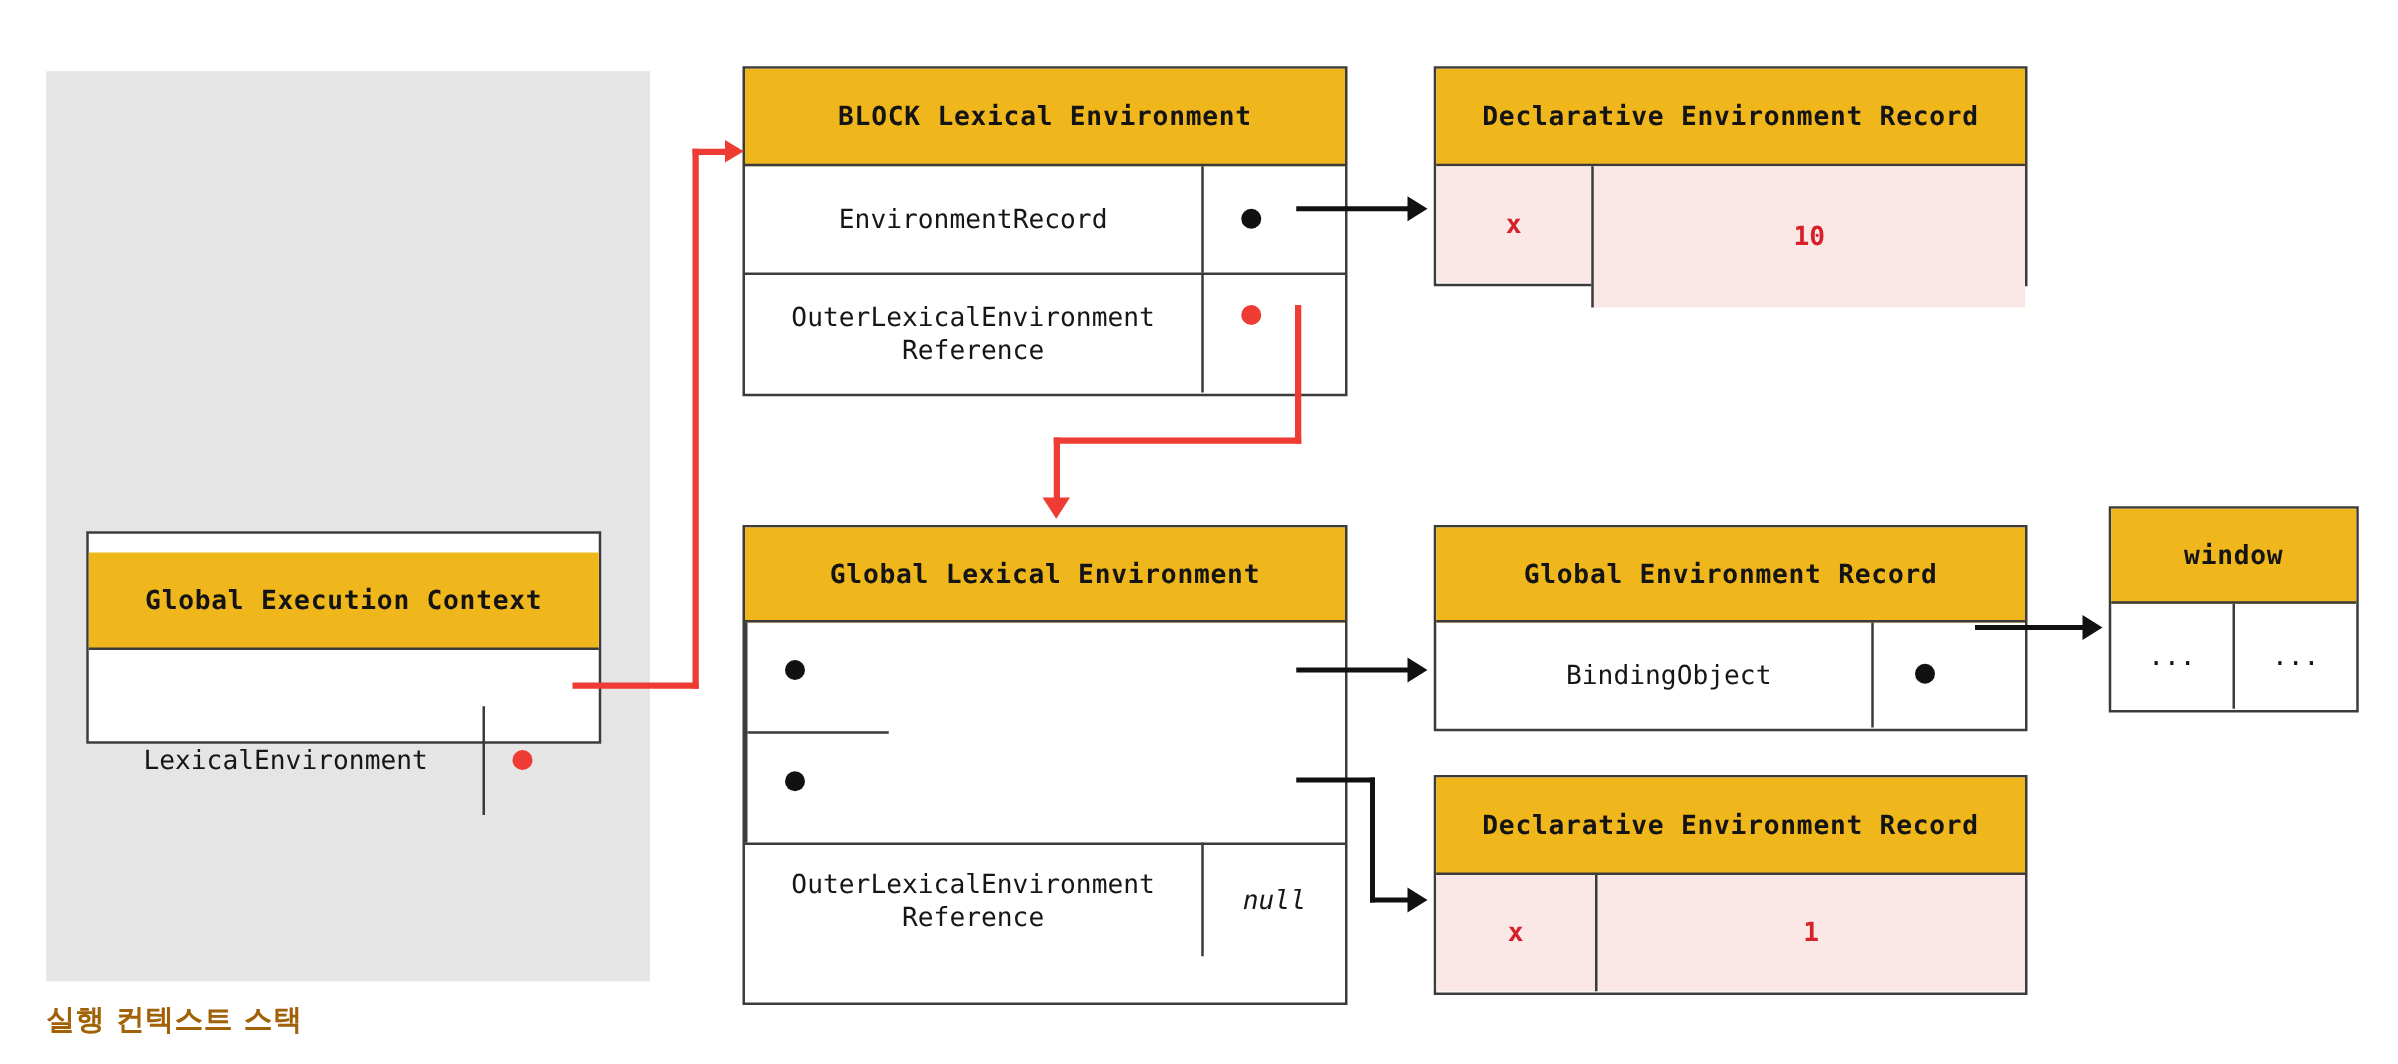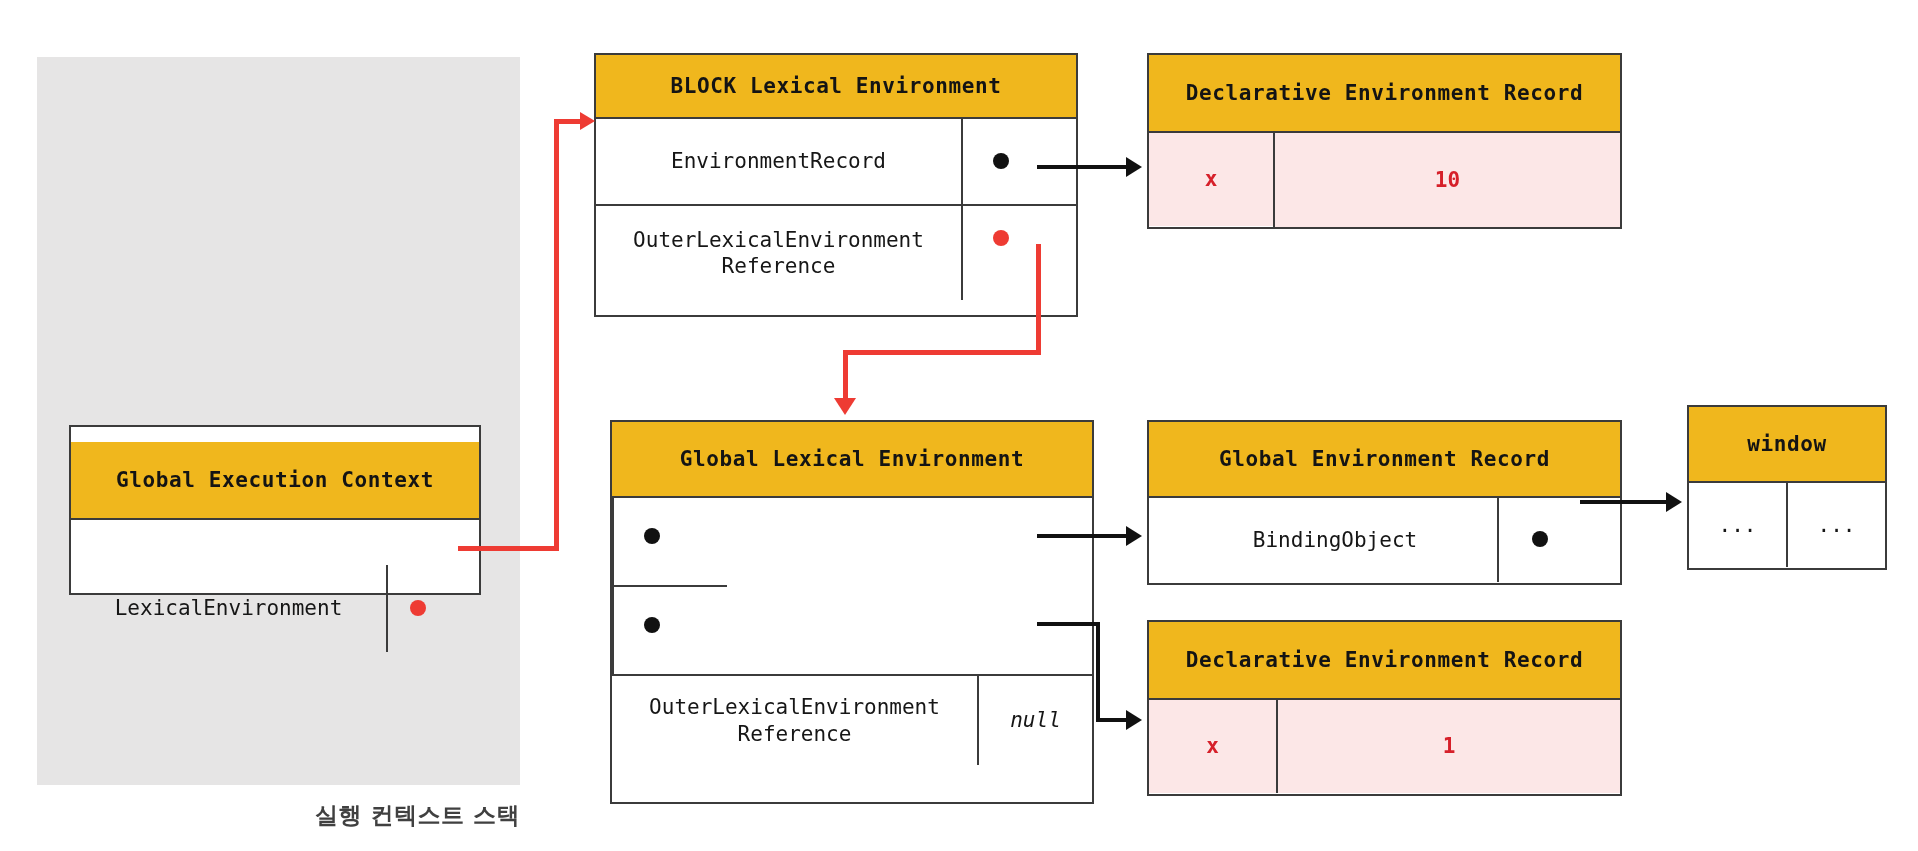--- a/index.html
+++ b/index.html
@@ -21,23 +21,23 @@
   
   .stack-panel {
     position: absolute;
     background: #e6e5e5;
   }
   .stack-caption {
     position: absolute;
     font-family: "DejaVu Sans", "Liberation Sans", sans-serif;
     font-weight: bold;
     font-size: 23px;
-    color: #404040;
+    color: #a16207;
     letter-spacing: 0.5px;
-    text-align: right;
+    text-align: left;
     white-space: nowrap;
   }
 
   
   .box {
     position: absolute;
     box-sizing: border-box;
     border: 2.5px solid #3b3b3b;
     background: #ffffff;
   }
@@ -152,45 +152,45 @@
     <div class="hdr" style="height:78px;margin-top:15px;">Global Execution Context</div>
     <div class="row" style="height:87px;margin-top:45px;">
       <div class="cell label" style="height:87px;">LexicalEnvironment</div>
       <div class="cell slot" style="width:93px; height:87px;">
         <span class="dot red" style="left:22px; top:35px;"></span>
       </div>
     </div>
   </div>
 
   <div class="box" style="left:594px; top:53px; width:484px; height:264px;">
-    <div class="hdr" style="height:64px;">BLOCK Lexical Environment</div>
+    <div class="hdr" style="height:78px;">BLOCK Lexical Environment</div>
     <div class="row" style="height:85px;">
       <div class="cell label" style="height:85px;">EnvironmentRecord</div>
       <div class="cell slot" style="width:115px; height:85px;">
         <span class="dot black" style="left:30px; top:34px;"></span>
       </div>
     </div>
     <div class="row" style="height:96px;">
       <div class="cell label" style="height:96px;">OuterLexicalEnvironment
 Reference</div>
       <div class="cell slot" style="width:115px; height:96px;">
         <span class="dot red" style="left:30px; top:24px;"></span>
       </div>
     </div>
   </div>
 
   <div class="box" style="left:1147px; top:53px; width:475px; height:176px;">
     <div class="hdr" style="height:78px;">Declarative Environment Record</div>
     <div class="row" style="height:93px;">
       <div class="cell pink" style="flex:0 0 124px; height:93px;">x</div>
-      <div class="cell pink" style="flex:1 1 auto; height:94px; border-left:2.5px solid #3b3b3b;">10</div>
-    </div>
-  </div>
-
-  <div class="box" style="left:610px; top:420px; width:484px; height:384px;">
+      <div class="cell pink" style="flex:1 1 auto; height:113px; border-left:2.5px solid #3b3b3b;">10</div>
+    </div>
+  </div>
+
+  <div class="box" style="left:594px; top:420px; width:484px; height:384px;">
     <div class="hdr" style="height:76px;">Global Lexical Environment</div>
     <div class="row" style="height:176px;">
       <div class="cell slot sub-split" style="width:115px; height:176px;">
         <div class="subcell">
           <span class="dot black" style="left:30px; top:30px;"></span>
         </div>
         <div class="subcell">
           <span class="dot black" style="left:30px; top:30px;"></span>
         </div>
       </div>

